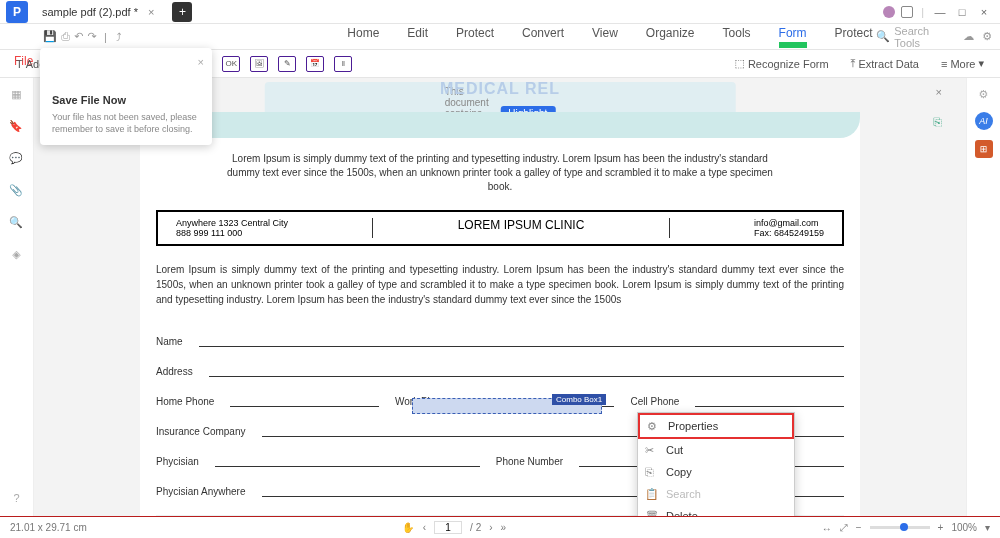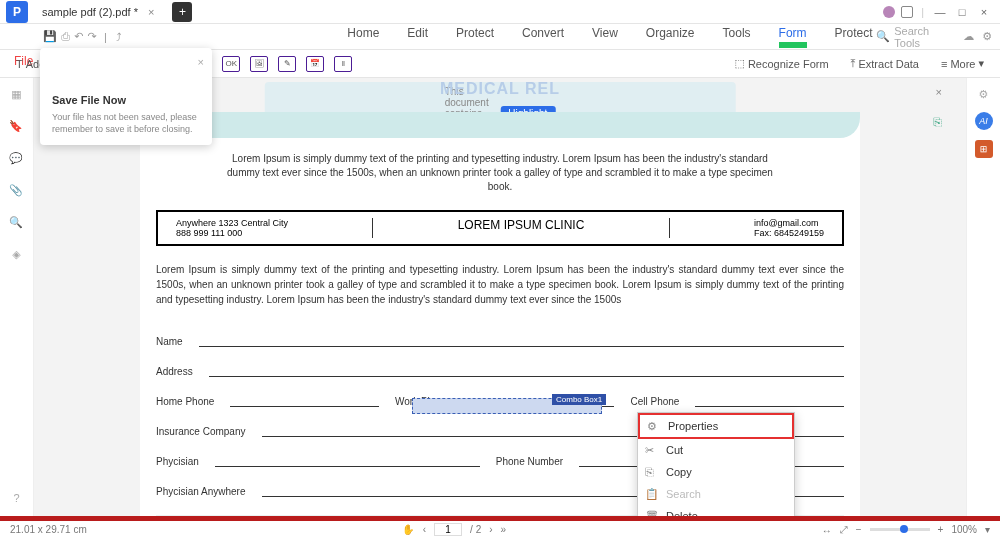--- a/index.html
+++ b/index.html
@@ -62,21 +62,21 @@
 .ctx-item { padding: 5px 10px 5px 28px; position: relative; }
 .ctx-item.disabled { color: #bbb; }
 .ctx-item.hl { border: 2px solid #e53030; color: #333; }
 .ctx-icon { position: absolute; left: 7px; top: 5px; width: 12px; height: 12px; color: #888; }
 
 .save-popup { position: absolute; left: 40px; top: 48px; width: 172px; background: #fff; border-radius: 4px; box-shadow: 0 2px 10px rgba(0,0,0,0.2); padding: 10px 12px; z-index: 50; }
 .save-popup .title { font-size: 11px; font-weight: 600; color: #333; margin-bottom: 6px; margin-top: 36px; }
 .save-popup .msg { font-size: 9px; color: #888; line-height: 1.3; }
 .save-popup .close { position: absolute; right: 8px; top: 8px; color: #aaa; font-size: 11px; }
 
-.statusbar { height: 22px; background: #fff; border-top: 5px solid #b91c1c; display: flex; align-items: center; padding: 0 10px; font-size: 10px; color: #777; gap: 10px; }
+.statusbar { height: 22px; background: #fff; border-top: 1px solid #b91c1c; display: flex; align-items: center; padding: 0 10px; font-size: 10px; color: #777; gap: 10px; }
 .statusbar .mid { margin: 0 auto; display: flex; gap: 8px; align-items: center; }
 .statusbar .right { display: flex; gap: 8px; align-items: center; }
 .zoom-track { width: 60px; height: 3px; background: #ddd; position: relative; }
 .zoom-thumb { position: absolute; left: 30px; top: -3px; width: 8px; height: 8px; border-radius: 50%; background: #2c6de8; }
 .page-input { width: 28px; border: 1px solid #ddd; text-align: center; font-size: 10px; }
 </style>
 </head>
 <body>
 
 <div class="titlebar">

